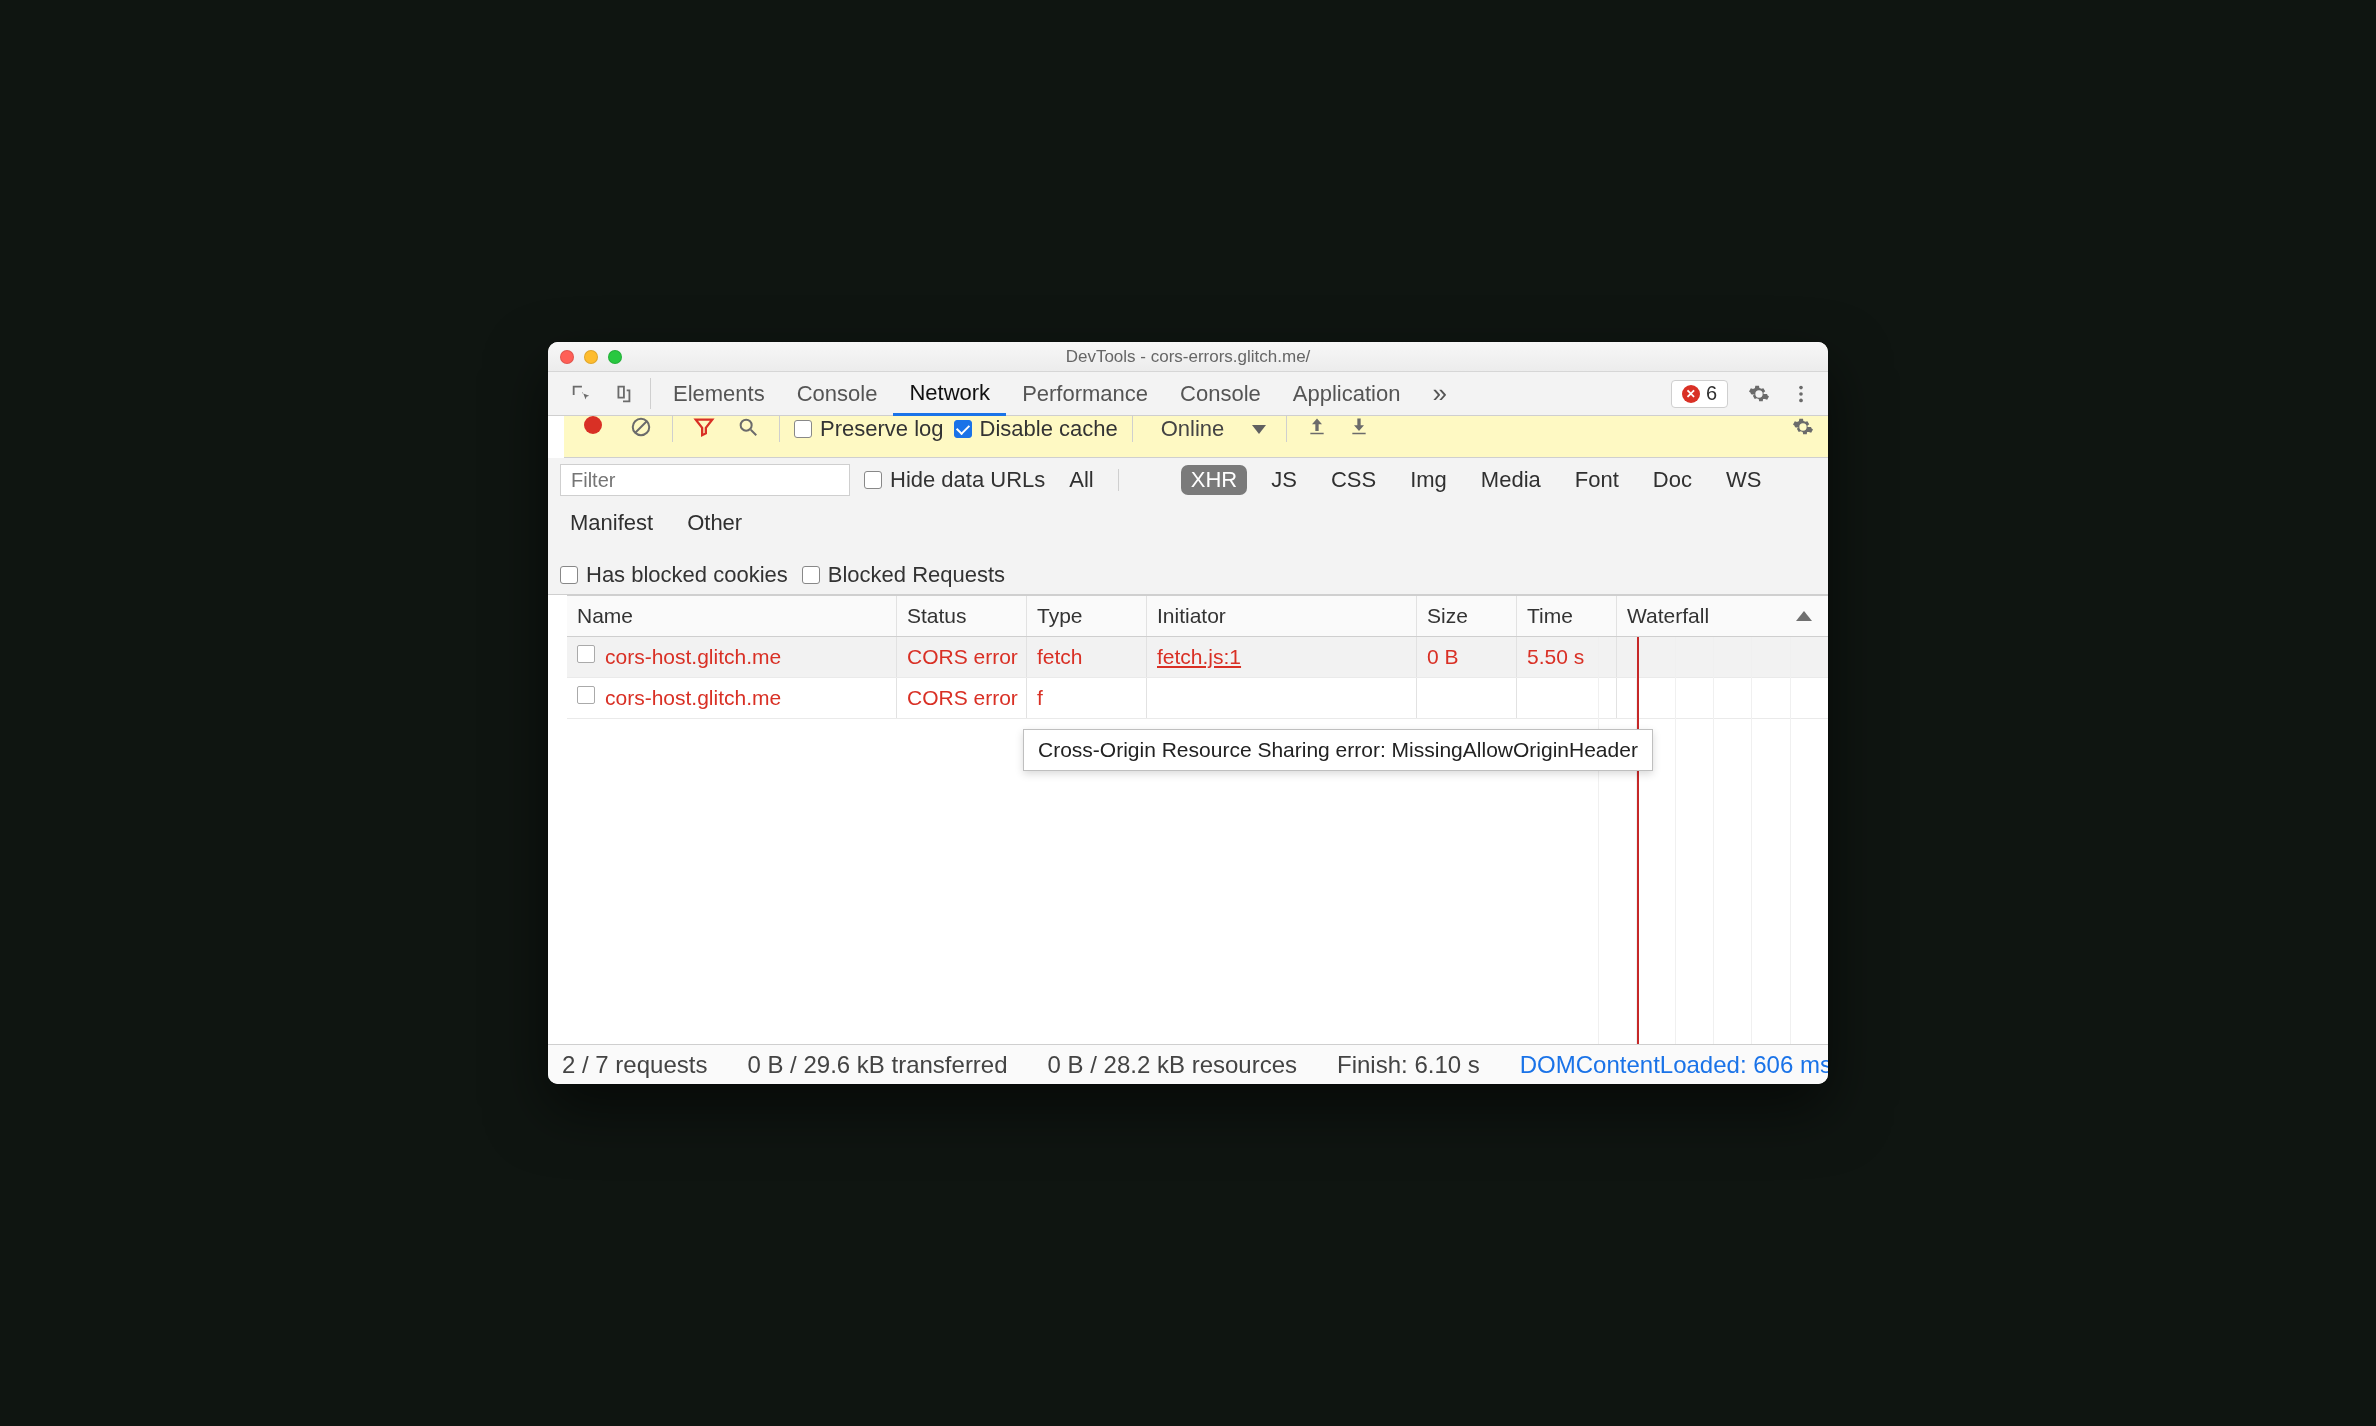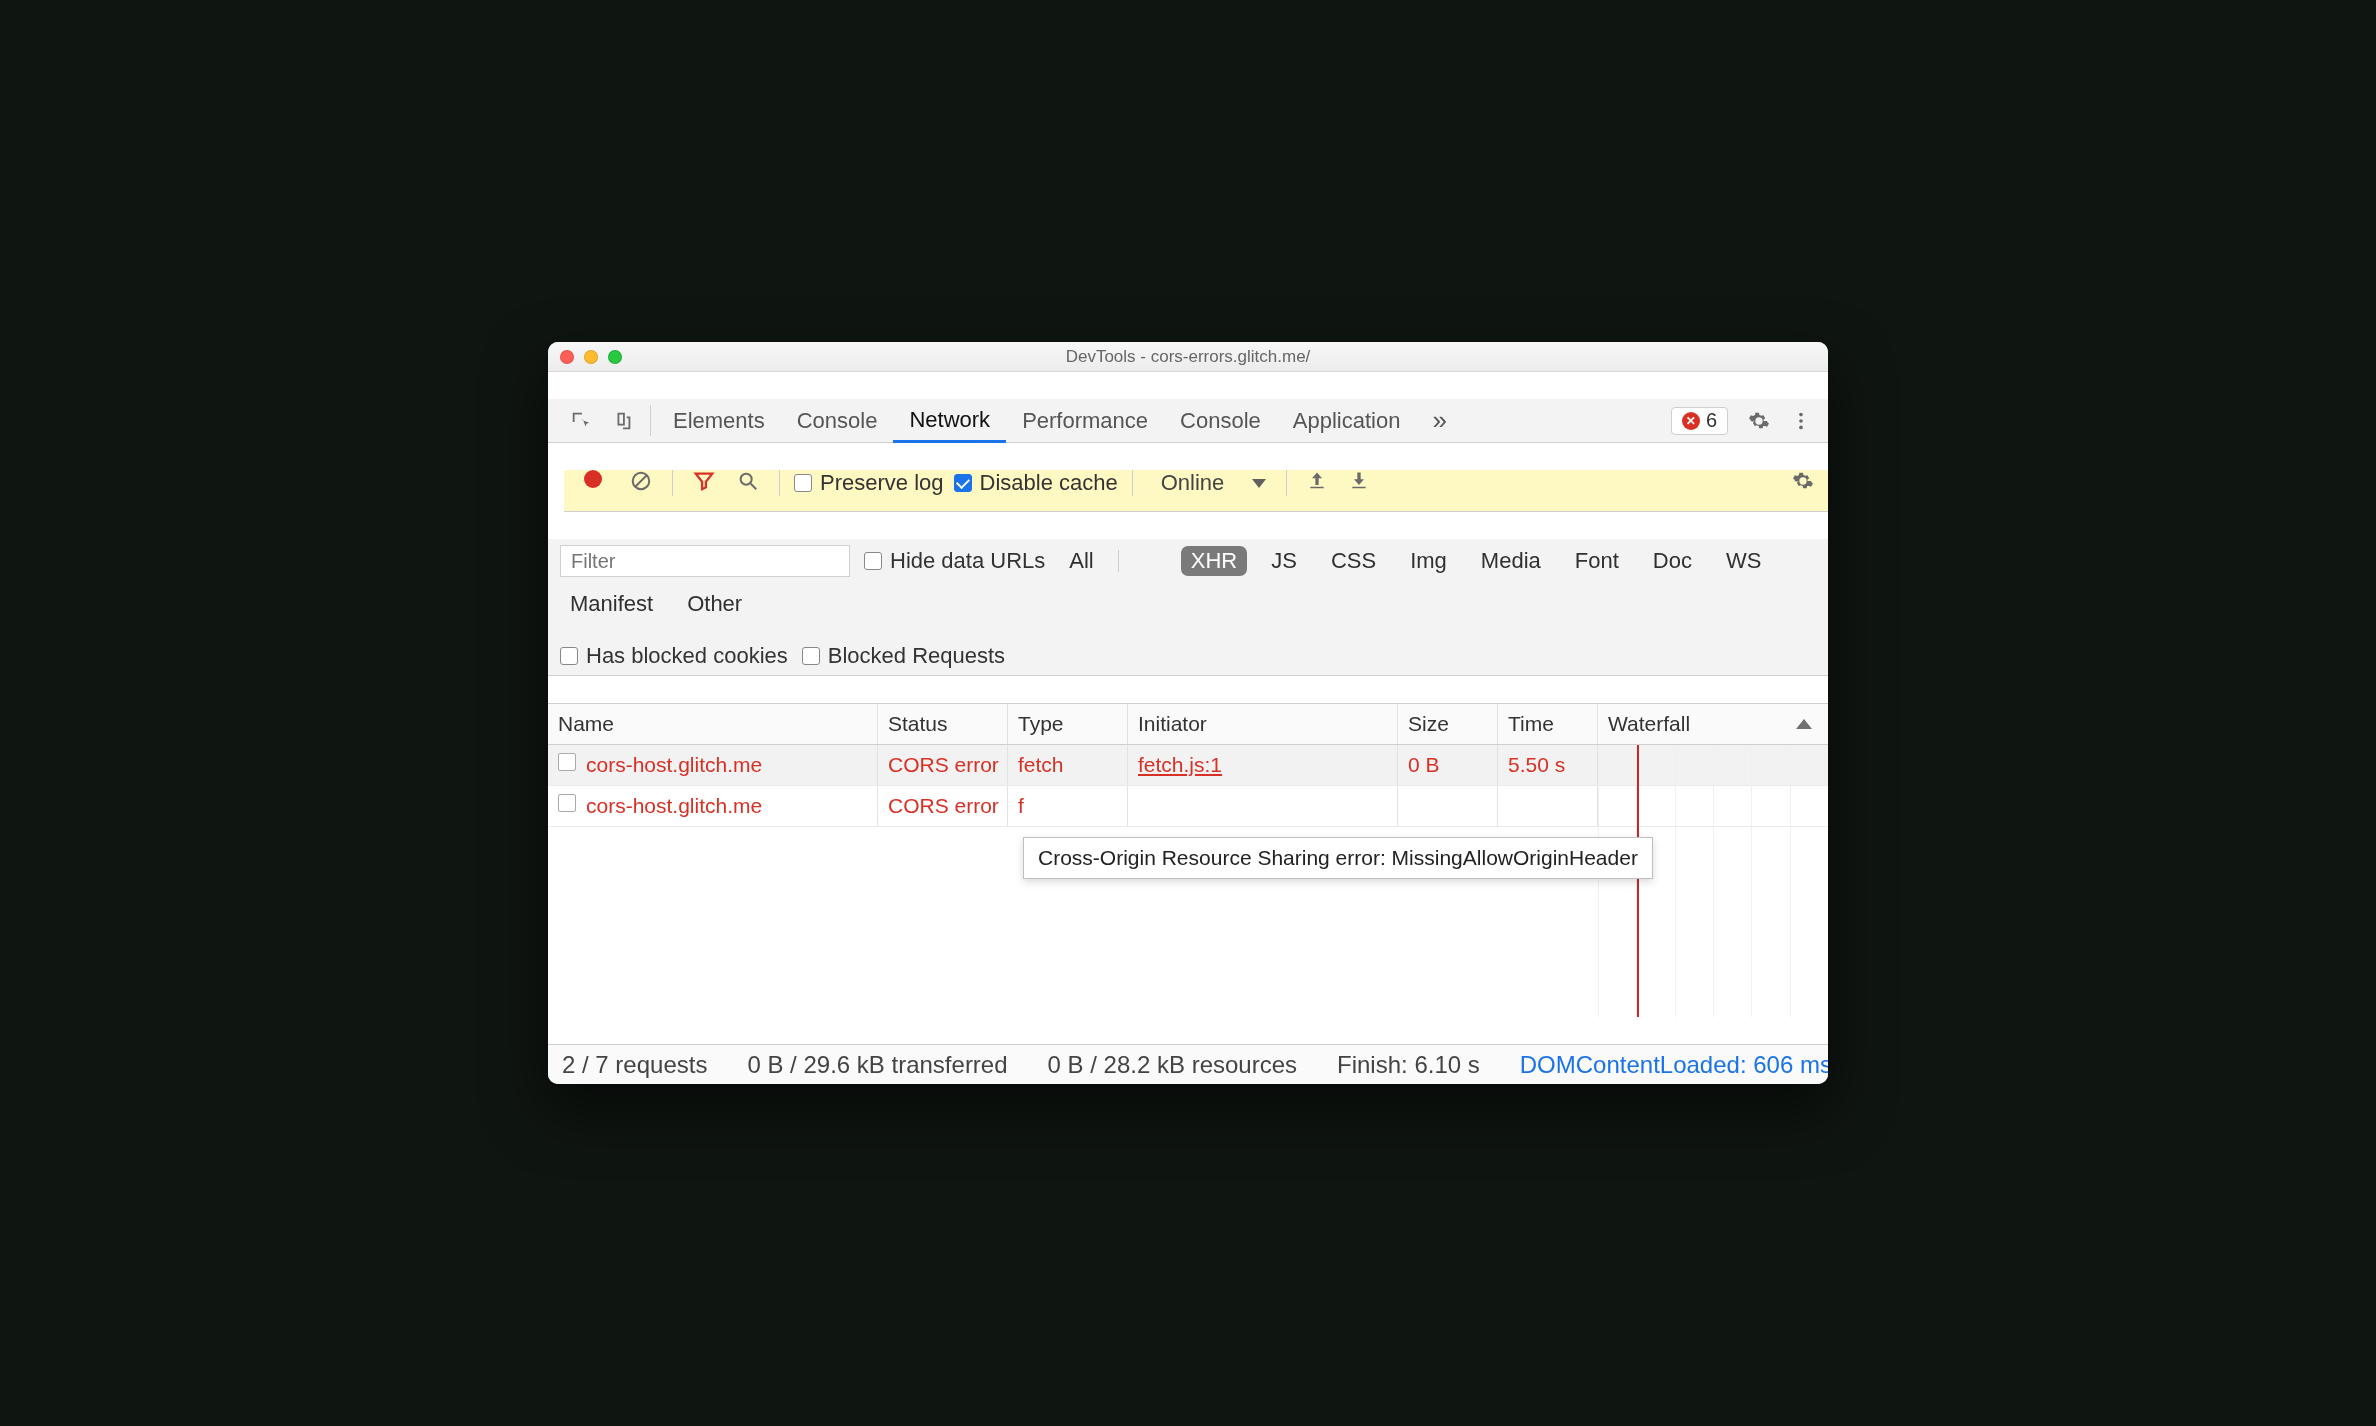--- a/index.html
+++ b/index.html
@@ -16,21 +16,20 @@
   .window {
     width: 1280px;
     height: 742px;
     background: #fff;
     border-radius: 10px;
     box-shadow: 0 25px 60px rgba(0,0,0,.55), 0 0 0 1px rgba(0,0,0,.06);
     display: flex;
     flex-direction: column;
     overflow: hidden;
     position: relative;
-    gap: 27px;
   }
   
   .titlebar {
     height: 30px;
     background: linear-gradient(#f7f7f7,#ececec);
     border-bottom: 1px solid #d6d6d6;
     display: flex;
     align-items: center;
     position: relative;
     font-size: 17px;
@@ -104,21 +103,21 @@
   }
   .filter-input {
     width:290px; height:32px; border:1px solid #cfcfcf; background:#fff;
     padding:0 10px; font-size:20px; color:#999;
   }
   .pill { padding:2px 10px; border-radius:7px; cursor:pointer; }
   .pill.active { background:#7a7a7a; color:#fff;margin-left:48px; }
   .filterrow .f-vsep { width:1px; height:22px; background:#cfcfcf; }
   
   .ntable { flex:1; display:flex; flex-direction:column; overflow:hidden; font-size:21px;}
-  .cols { display:grid; grid-template-columns: 330px 130px 120px 270px 100px 100px 1fr; }
+  .cols { display:grid; grid-template-columns: 330px 130px 120px 270px 100px 100px 1fr; margin-left: 19px; }
   .thead { border-top:1px solid #cfcfcf; border-bottom:1px solid #cfcfcf; background:#fafafa;}
   .th, .td { padding:8px 10px; border-right:1px solid #e2e2e2; white-space:nowrap; overflow:hidden; position:relative;}
   .th:last-child, .td:last-child { border-right:none; }
   .th { color:#333; }
   .th.sort { display:flex; justify-content:space-between; align-items:center;}
   .th .tri { width:0;height:0;border-left:8px solid transparent;border-right:8px solid transparent;border-bottom:10px solid #707070; margin-right:6px;}
   .tbody { position:relative; flex:1; }
   .row { border-bottom:1px solid #eaeaea; }
   .row.sel { background:#f2f2f2; }
   .namecell { display:flex; align-items:flex-start; gap:10px; }

